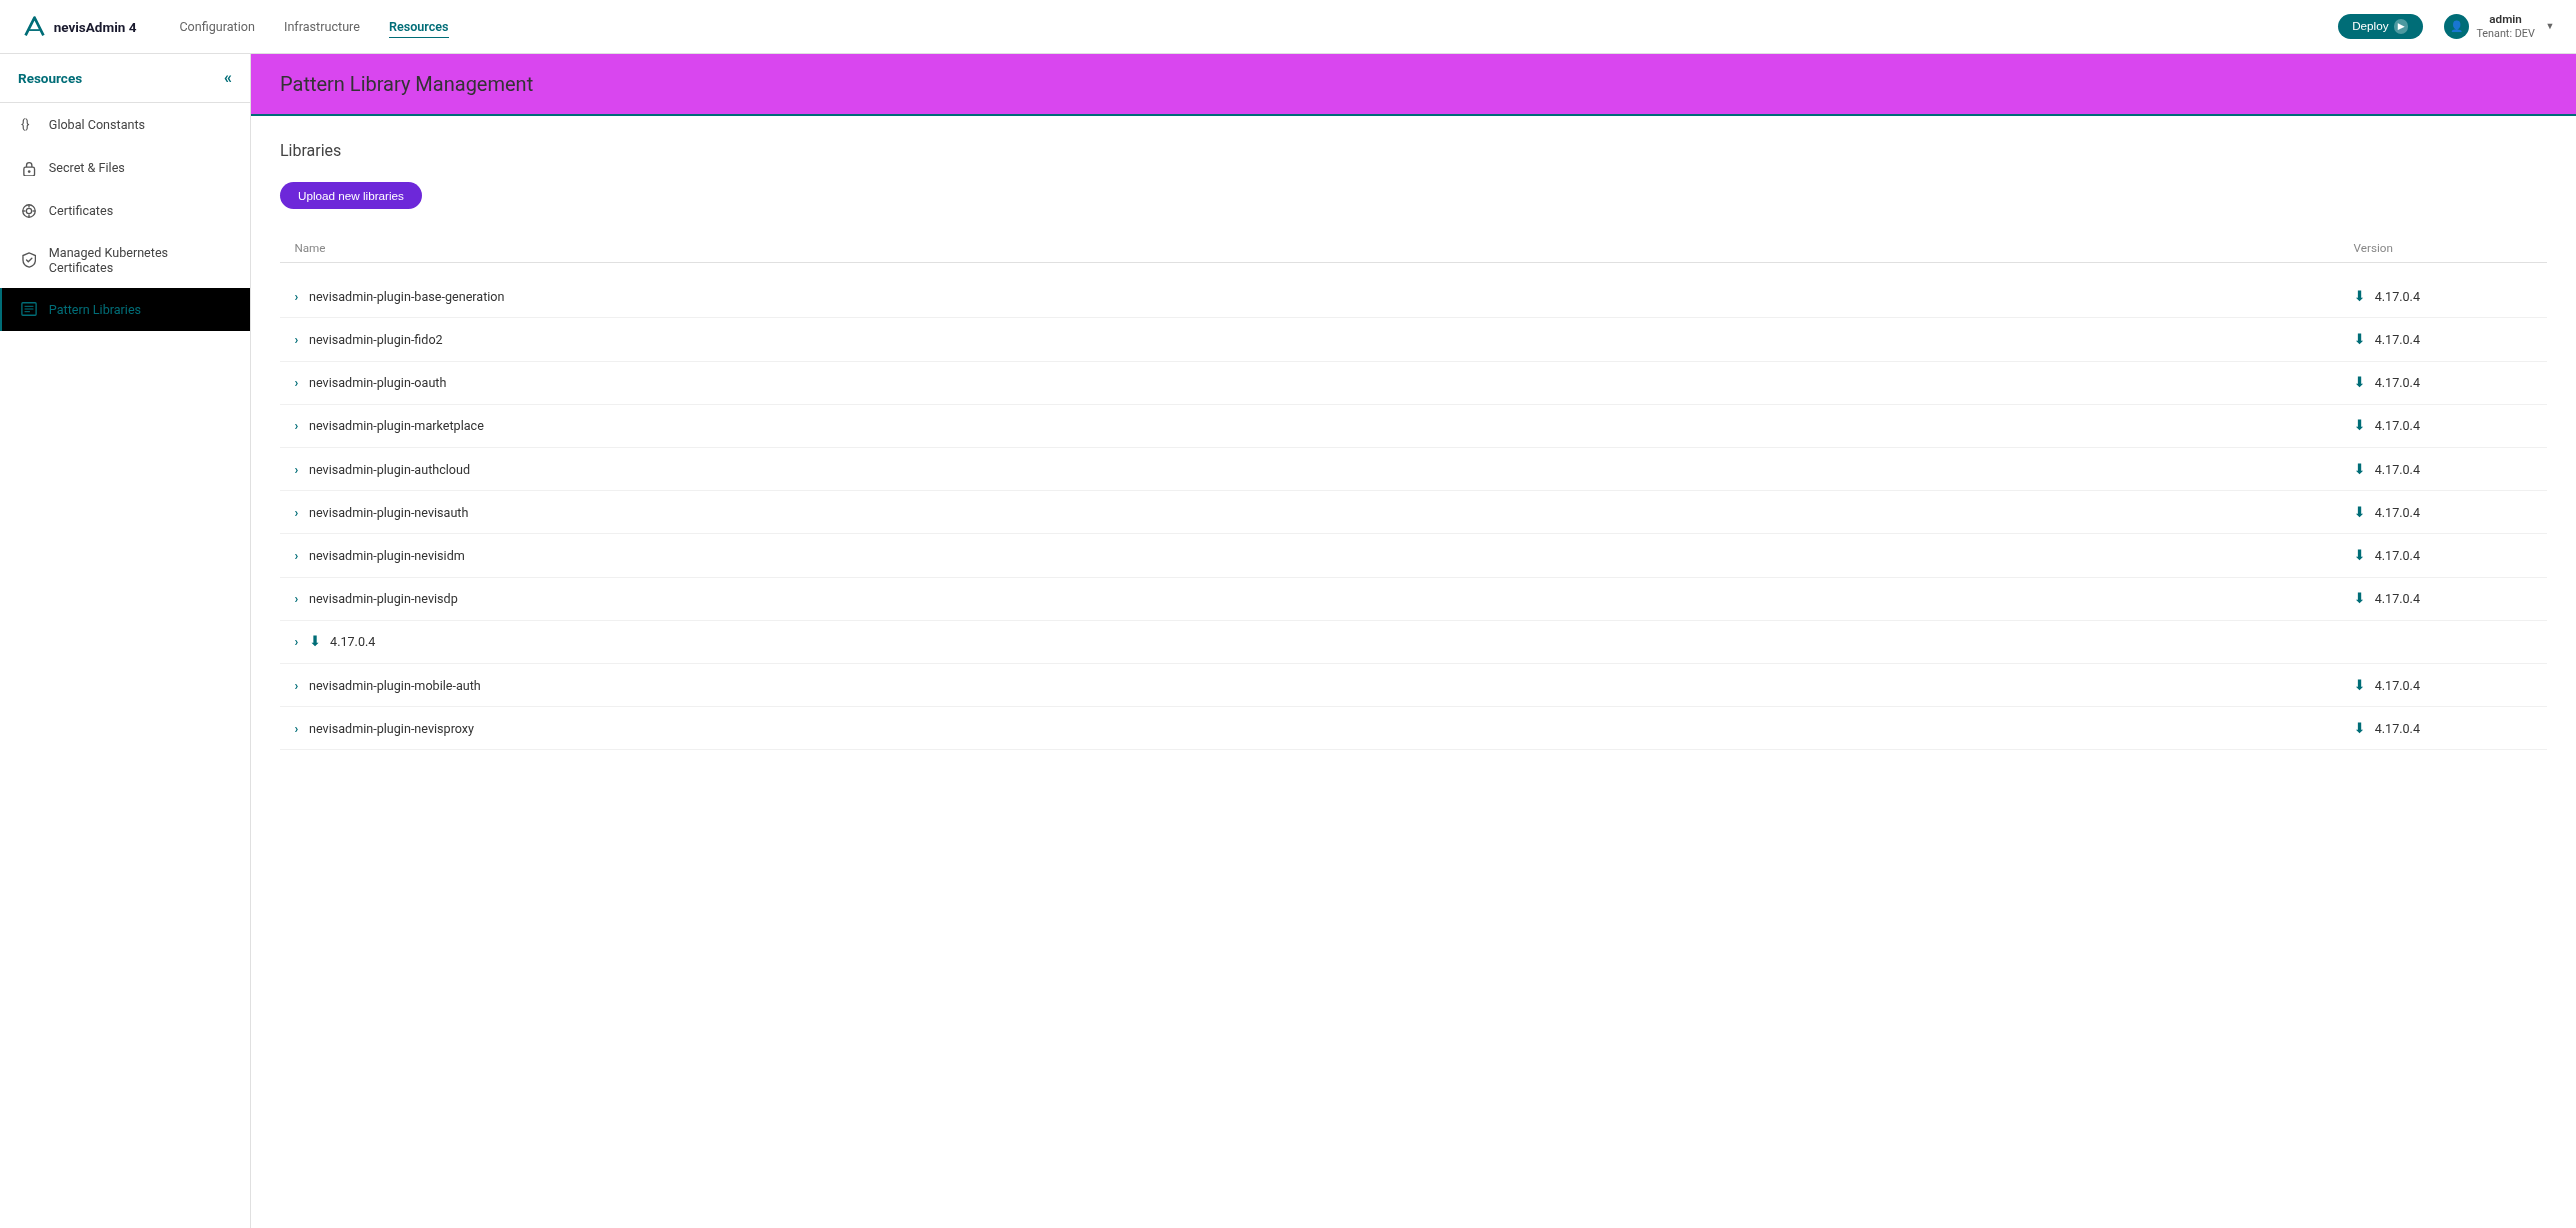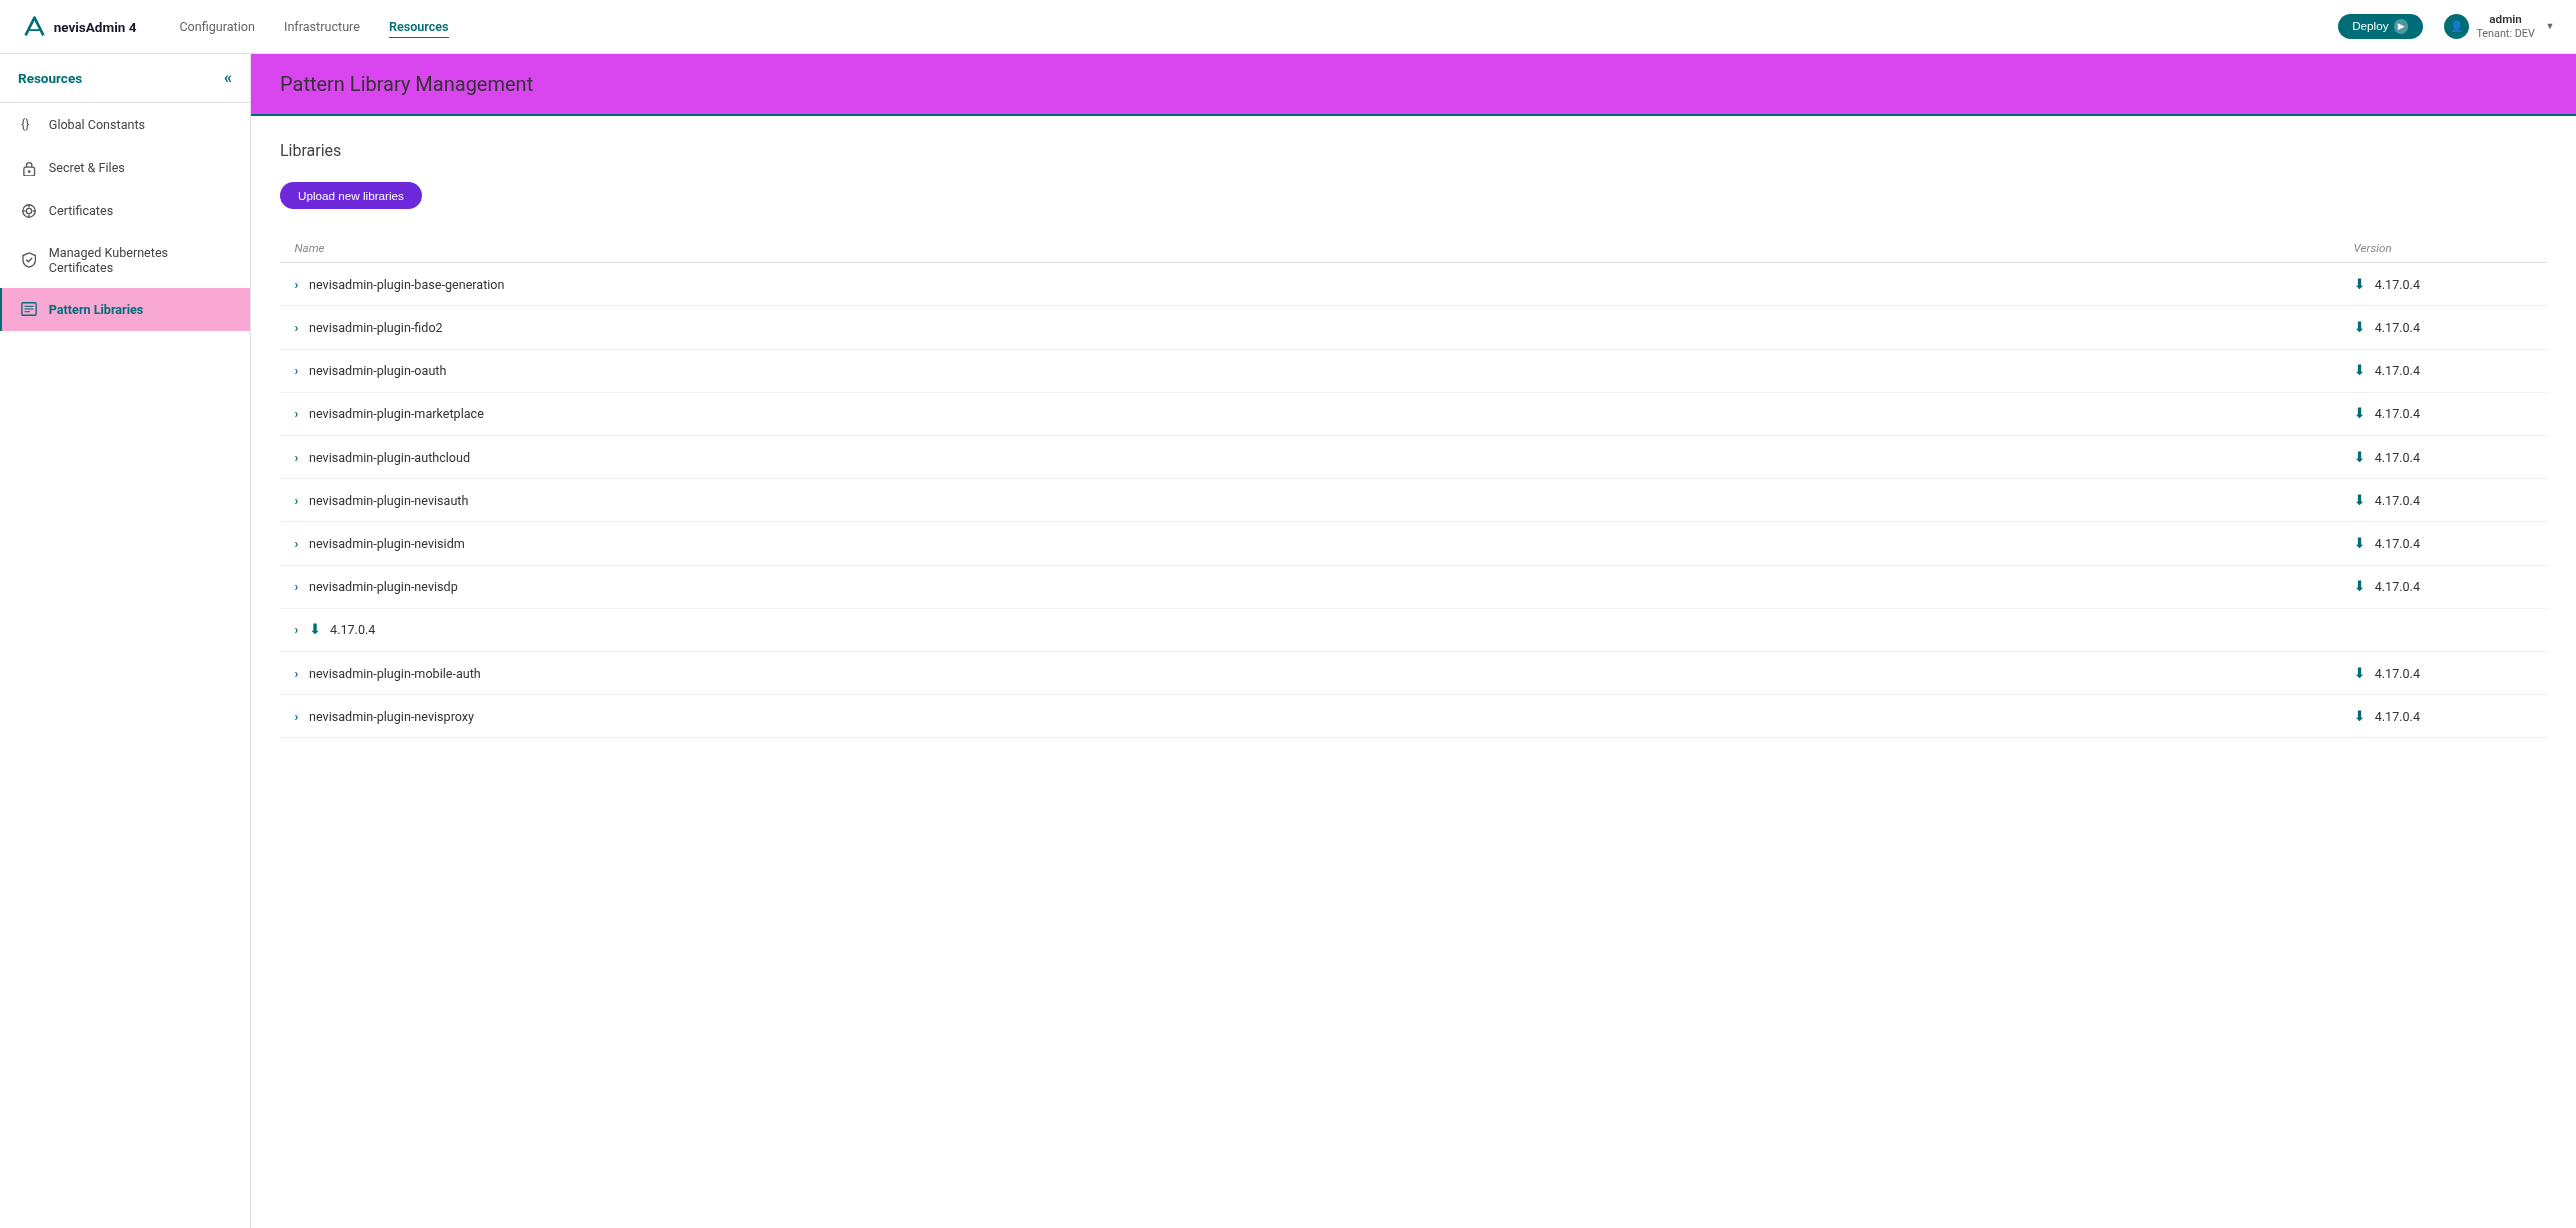--- a/index.html
+++ b/index.html
@@ -41,21 +41,21 @@
       display: flex; align-items: center; justify-content: space-between;
       padding: 14.4px 18px; border-bottom: 0.9px solid #e0e0e0;
     }
     .sidebar-title { font-weight: 700; font-size: 13.5px; color: #006d77; }
     .collapse-btn { cursor: pointer; color: #006d77; font-size: 16px; font-weight: bold; }
     .sidebar-item {
       display: flex; align-items: center; gap: 10.8px;
       padding: 12.6px 18px; cursor: pointer; color: #444;
       border-left: 2.7px solid transparent;
     }
-    .sidebar-item.active { background: #f9a8d4; border-left: 2.7px solid #006d77; color: #006d77; font-weight: 700; }
+    .sidebar-item.active { background: #000000; border-left: 2.7px solid #006d77; color: #006d77; font-weight: 400; }
     .sidebar-item-icon { width: 18px; height: 18px; flex-shrink: 0; display: flex; align-items: center; justify-content: center; color: #555; }
     .sidebar-item.active .sidebar-item-icon { color: #006d77; }
     .sidebar-item-label { font-size: 12.6px; }
 
     
     .content-area { flex: 1; overflow-y: auto; padding: 0; }
     .page-header {
       padding: 18px 29px; border-bottom: 2.7px solid #006d77;
       background: #d946ef;
     }
@@ -64,21 +64,21 @@
     .section { padding: 25px 29px; }
     .section-title { font-size: 16px; font-weight: 400; color: #444; margin-bottom: 21.5px; }
 
     .upload-btn {
       background: #6d28d9; color: #fff; border: none; border-radius: 18px;
       padding: 7.2px 18px; font-size: 11.7px; cursor: pointer; margin-bottom: 25px;
       display: inline-block;
     }
 
     
-    .table-header { display: flex; padding: 7.2px 14.4px; border-bottom: 0.9px solid #e0e0e0; margin-bottom: 0; font-style: italic; }
+    .table-header { display: flex; padding: 7.2px 14.4px; border-bottom: 0.9px solid #e0e0e0; margin-bottom: 12px; }
     .col-name { flex: 1; color: #888; font-size: 11.7px; }
     .col-version { width: 179px; color: #888; font-size: 11.7px; }
 
     .library-row {
       display: flex; align-items: center; padding: 12.6px 14.4px;
       border-bottom: 0.9px solid #f0f0f0; cursor: pointer;
     }
     .row-expander { color: #006d77; font-size: 12.6px; margin-right: 10.8px; font-weight: bold; }
     .row-name { flex: 1; font-size: 12.6px; color: #333; }
     .row-version-area { width: 179px; display: flex; align-items: center; gap: 9px; }

